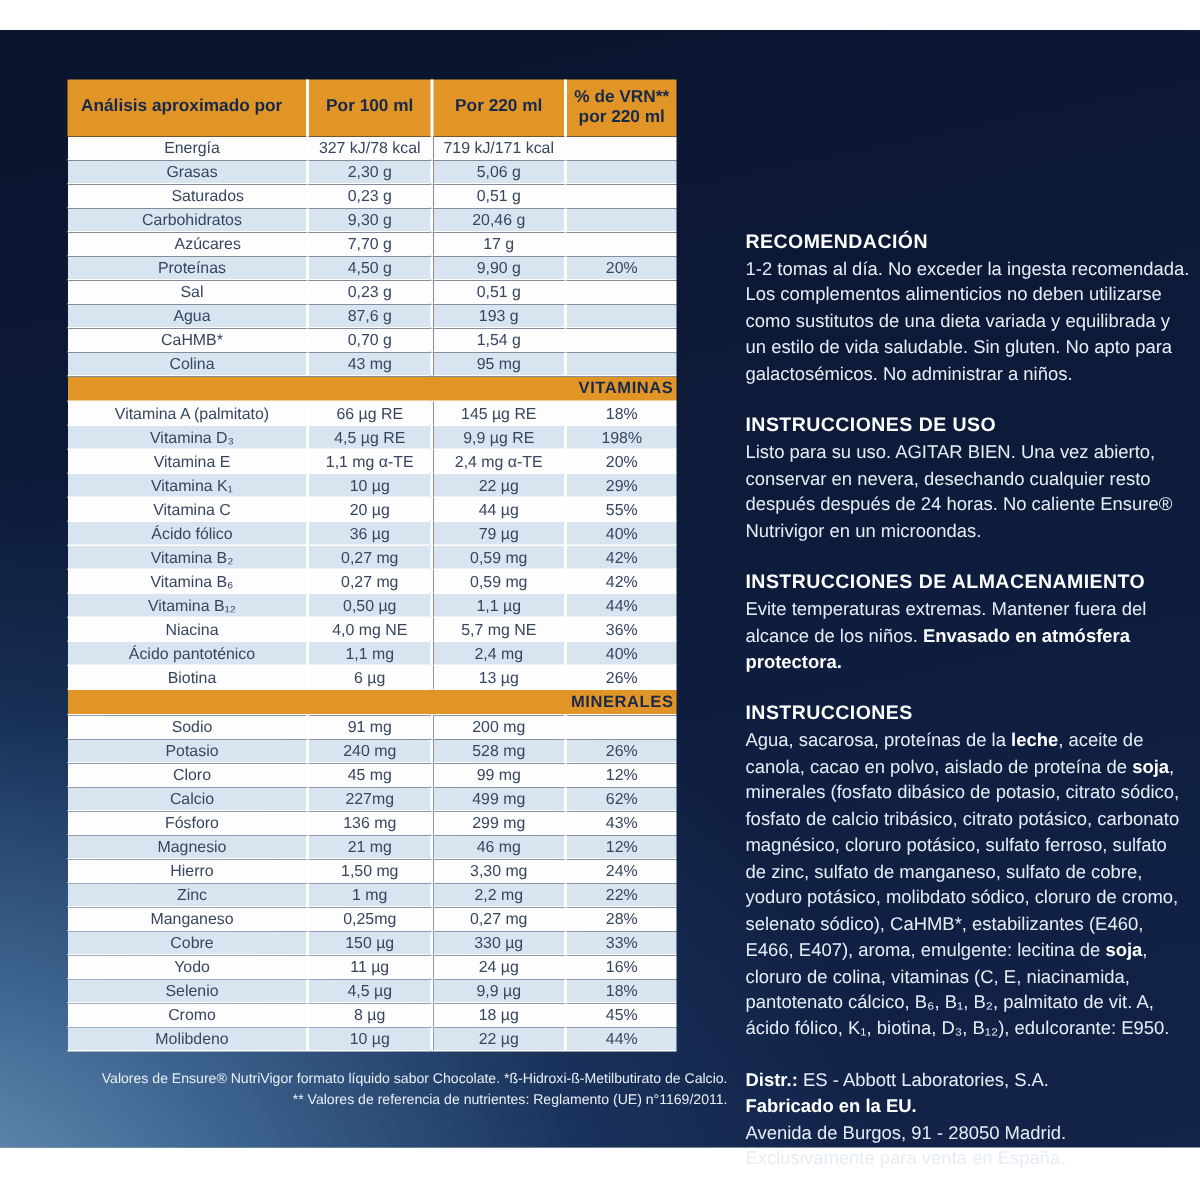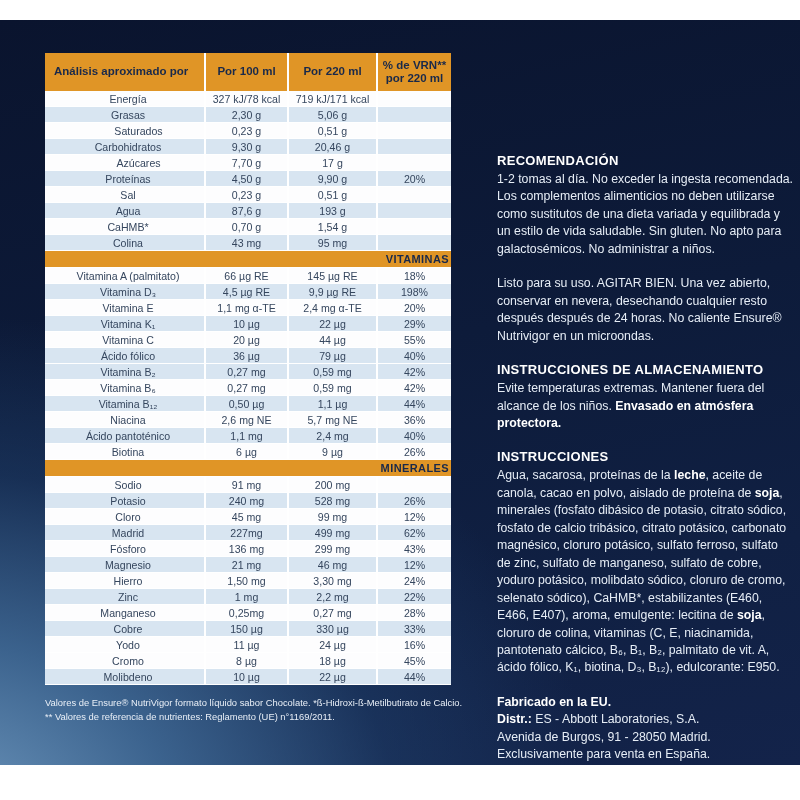--- a/index.html
+++ b/index.html
@@ -31,21 +31,21 @@
     white-space:nowrap;overflow:hidden;
   }
   table.nutrition td.name{text-align:center;padding-left:9px;border-left:none;}
   table.nutrition td.name.indent{padding-left:30px;}
   table.nutrition tr.alt td{background:#d8e5f1;}
   table.nutrition tr.section-row td{
     background:#e09526;color:#19294a;font-weight:700;font-size:11px;
     text-align:right;padding-left:9px;letter-spacing:.4px;height:16px;border-left:none;
   }
   .footnotes{margin-top:11px;width:440px;}
-  .footnote{color:#e9eff7;font-size:9.4px;line-height:1.5;}
+  .footnote{color:#e9eff7;font-size:9.4px;line-height:1.5;text-align:right;}
   
   .info-column{position:absolute;left:497px;top:133px;width:296px;}
   .info-section{margin-bottom:17px;}
   .info-heading{
     color:#ffffff;font-weight:700;font-size:13px;letter-spacing:.3px;margin-bottom:3px;
   }
   .info-p{margin:0;color:#e6edf6;font-size:12.3px;line-height:1.42;}
   .info-p .b{font-weight:700;color:#ffffff;}
   .info-section.compact .info-p{line-height:1.42;}
 </style>
@@ -183,34 +183,34 @@
             <td>42%</td>
           </tr>
           <tr class="data-row alt">
             <td class="name">Vitamina B₁₂</td>
             <td>0,50 µg</td>
             <td>1,1 µg</td>
             <td>44%</td>
           </tr>
           <tr class="data-row">
             <td class="name">Niacina</td>
-            <td>2,6 mg NE</td>
+            <td>4,0 mg NE</td>
             <td>5,7 mg NE</td>
             <td>36%</td>
           </tr>
           <tr class="data-row alt">
             <td class="name">Ácido pantoténico</td>
             <td>1,1 mg</td>
             <td>2,4 mg</td>
             <td>40%</td>
           </tr>
           <tr class="data-row">
             <td class="name">Biotina</td>
             <td>6 µg</td>
-            <td>9 µg</td>
+            <td>13 µg</td>
             <td>26%</td>
           </tr>
           <tr class="section-row">
             <td colspan="4">MINERALES</td>
           </tr>
           <tr class="data-row">
             <td class="name">Sodio</td>
             <td>91 mg</td>
             <td>200 mg</td>
             <td></td>
@@ -221,21 +221,21 @@
             <td>528 mg</td>
             <td>26%</td>
           </tr>
           <tr class="data-row">
             <td class="name">Cloro</td>
             <td>45 mg</td>
             <td>99 mg</td>
             <td>12%</td>
           </tr>
           <tr class="data-row alt">
-            <td class="name">Madrid</td>
+            <td class="name">Calcio</td>
             <td>227mg</td>
             <td>499 mg</td>
             <td>62%</td>
           </tr>
           <tr class="data-row">
             <td class="name">Fósforo</td>
             <td>136 mg</td>
             <td>299 mg</td>
             <td>43%</td>
           </tr>
@@ -268,20 +268,26 @@
             <td>150 µg</td>
             <td>330 µg</td>
             <td>33%</td>
           </tr>
           <tr class="data-row">
             <td class="name">Yodo</td>
             <td>11 µg</td>
             <td>24 µg</td>
             <td>16%</td>
           </tr>
+          <tr class="data-row alt">
+            <td class="name">Selenio</td>
+            <td>4,5 µg</td>
+            <td>9,9 µg</td>
+            <td>18%</td>
+          </tr>
           <tr class="data-row">
             <td class="name">Cromo</td>
             <td>8 µg</td>
             <td>18 µg</td>
             <td>45%</td>
           </tr>
           <tr class="data-row alt">
             <td class="name">Molibdeno</td>
             <td>10 µg</td>
             <td>22 µg</td>
@@ -295,31 +301,32 @@
         <div class="footnote">** Valores de referencia de nutrientes: Reglamento (UE) n°1169/2011.</div>
       </div>
   </div>
 
   <div class="info-column">
       <div class="info-section">
         <div class="info-heading">RECOMENDACIÓN</div>
         <p class="info-p"><span>1-2 tomas al día. No exceder la ingesta recomendada. Los complementos alimenticios no deben utilizarse como sustitutos de una dieta variada y equilibrada y un estilo de vida saludable. Sin gluten. No apto para galactosémicos. No administrar a niños.</span></p>
       </div>
       <div class="info-section">
+        <div class="info-heading">INSTRUCCIONES DE USO</div>
         <p class="info-p"><span>Listo para su uso. AGITAR BIEN. Una vez abierto, conservar en nevera, desechando cualquier resto después después de 24 horas. No caliente Ensure® Nutrivigor en un microondas.</span></p>
       </div>
       <div class="info-section">
         <div class="info-heading">INSTRUCCIONES DE ALMACENAMIENTO</div>
         <p class="info-p"><span>Evite temperaturas extremas. Mantener fuera del alcance de los niños. </span><span class="b">Envasado en atmósfera protectora.</span></p>
       </div>
       <div class="info-section">
         <div class="info-heading">INSTRUCCIONES</div>
         <p class="info-p"><span>Agua, sacarosa, proteínas de la </span><span class="b">leche</span><span>, aceite de canola, cacao en polvo, aislado de proteína de </span><span class="b">soja</span><span>, minerales (fosfato dibásico de potasio, citrato sódico, fosfato de calcio tribásico, citrato potásico, carbonato magnésico, cloruro potásico, sulfato ferroso, sulfato de zinc, sulfato de manganeso, sulfato de cobre, yoduro potásico, molibdato sódico, cloruro de cromo, selenato sódico), CaHMB*, estabilizantes (E460, E466, E407), aroma, emulgente: lecitina de </span><span class="b">soja</span><span>, cloruro de colina, vitaminas (C, E, niacinamida, pantotenato cálcico, B₆, B₁, B₂, palmitato de vit. A, ácido fólico, K₁, biotina, D₃, B₁₂), edulcorante: E950.</span></p>
       </div>
       <div class="info-section compact">
+        <p class="info-p"><span class="b">Distr.:</span><span> ES - Abbott Laboratories, S.A.</span></p>
         <p class="info-p"><span class="b">Fabricado en la EU.</span></p>
-        <p class="info-p"><span class="b">Distr.:</span><span> ES - Abbott Laboratories, S.A.</span></p>
         <p class="info-p"><span>Avenida de Burgos, 91 - 28050 Madrid.</span></p>
         <p class="info-p"><span>Exclusivamente para venta en España.</span></p>
       </div>
     </div>
 
 </div>
 
 </body></html>

